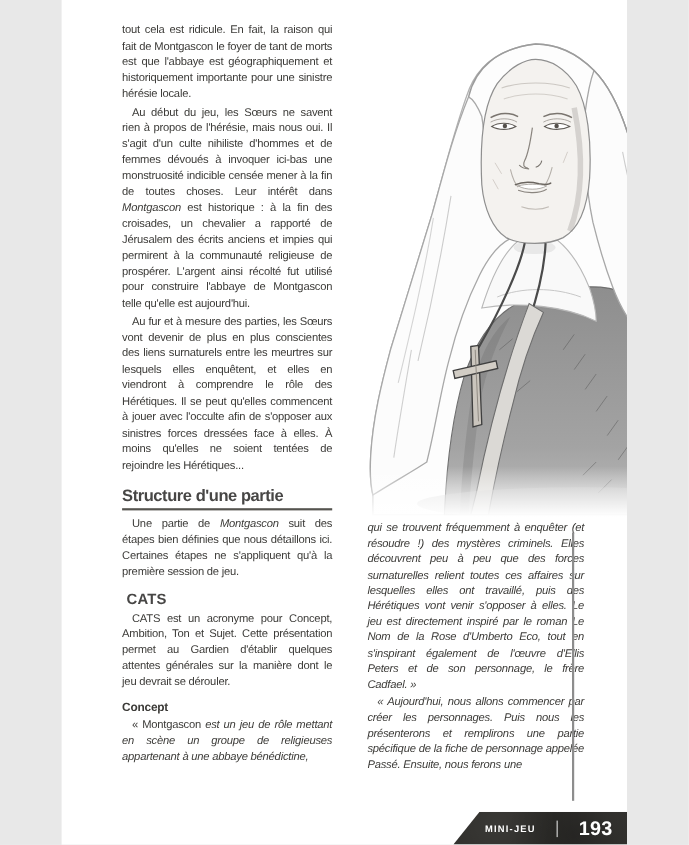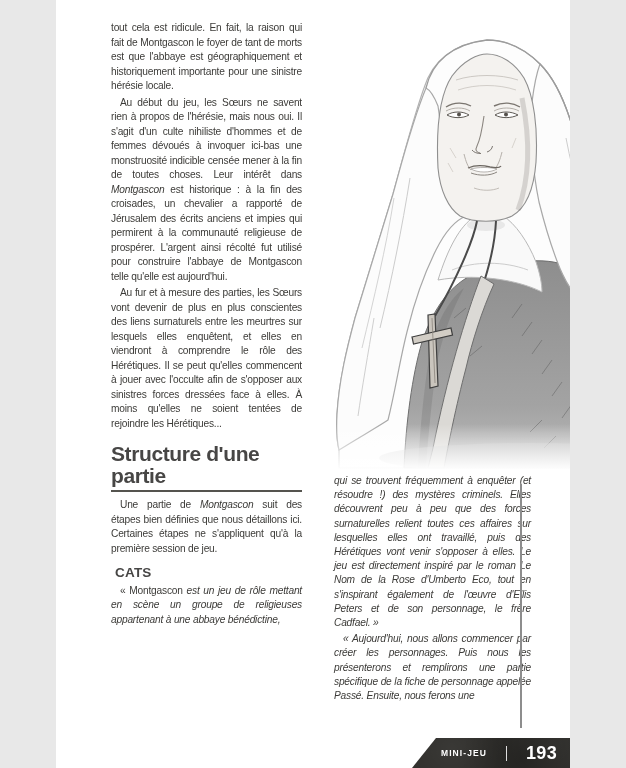--- a/index.html
+++ b/index.html
@@ -8,21 +8,21 @@
     font-family:"Liberation Sans",sans-serif;color:#3c3b38;margin:0 auto;
   }
   .col{position:absolute;text-align:justify;font-size:10.2px;line-height:14.5px;letter-spacing:-0.2px;}
   .col-left{left:55px;top:21px;width:191px;}
   .col-right{left:260px;top:474px;width:197px;line-height:14.2px;margin-left:18px;}
   .col p{margin:0 0 2px 0;}
   .col p.ind{text-indent:9px;}
   .it{font-style:italic;margin-top:28px;}
   .rm{font-style:normal;}
   h2.section{
-    font-size:21px;font-weight:bold;color:#474645;line-height:1.03;letter-spacing:-0.4px;
+    font-size:15px;font-weight:bold;color:#474645;line-height:1.03;letter-spacing:-0.4px;
     border-bottom:2px solid #55544f;padding-bottom:4px;margin:12px 0 6px 0;text-align:left;
   }
   h3.sub{font-size:13.5px;font-weight:bold;color:#474645;margin:10px 0 3px 4px;letter-spacing:0.2px;text-align:left;}
   h4.run{font-size:10.8px;font-weight:bold;color:#3c3b38;margin:8px 0 2px 0;text-align:left;}
   .vrule{position:absolute;left:464px;top:484px;width:2px;height:244px;background:#8d8d8d;}
   .illustration{position:absolute;left:278px;top:18px;width:346px;height:452px;}
   .footer{
     position:absolute;right:0;bottom:0;width:158px;height:30px;
     background:#2f2e2b;
     background-image:
@@ -45,21 +45,23 @@
   <div class="col col-left">
     <p>tout cela est ridicule. En fait, la raison qui fait de Montgascon le foyer de tant de morts est que l'abbaye est géographiquement et historiquement importante pour une sinistre hérésie locale.</p>
     <p class="ind"><span>Au début du jeu, les Sœurs ne savent rien à propos de l'hérésie, mais nous oui. Il s'agit d'un culte nihiliste d'hommes et de femmes dévoués à invoquer ici-bas une monstruosité indicible censée mener à la fin de toutes choses. Leur intérêt dans </span><span class="it">Montgascon</span><span> est historique : à la fin des croisades, un chevalier a rapporté de Jérusalem des écrits anciens et impies qui permirent à la communauté religieuse de prospérer. L'argent ainsi récolté fut utilisé pour construire l'abbaye de Montgascon telle qu'elle est aujourd'hui.</span></p>
     <p class="ind">Au fur et à mesure des parties, les Sœurs vont devenir de plus en plus conscientes des liens surnaturels entre les meurtres sur lesquels elles enquêtent, et elles en viendront à comprendre le rôle des Hérétiques. Il se peut qu'elles commencent à jouer avec l'occulte afin de s'opposer aux sinistres forces dressées face à elles. À moins qu'elles ne soient tentées de rejoindre les Hérétiques...</p>
 
     <h2 class="section">Structure d'une partie</h2>
 
     <p class="ind"><span>Une partie de </span><span class="it">Montgascon</span><span> suit des étapes bien définies que nous détaillons ici. Certaines étapes ne s'appliquent qu'à la première session de jeu.</span></p>
 
     <h3 class="sub">CATS</h3>
+    <p class="ind">CATS est un acronyme pour Concept, Ambition, Ton et Sujet. Cette présentation permet au Gardien d'établir quelques attentes générales sur la manière dont le jeu devrait se dérouler.</p>
 
+    <h4 class="run">Concept</h4>
     <p class="ind it"><span class="rm">« Montgascon </span><span>est un jeu de rôle mettant en scène un groupe de religieuses appartenant à une abbaye bénédictine,</span></p>
   </div>
 
   <div class="col col-right">
     <p class="it">qui se trouvent fréquemment à enquêter (et résoudre !) des mystères criminels. Elles découvrent peu à peu que des forces surnaturelles relient toutes ces affaires sur lesquelles elles ont travaillé, puis des Hérétiques vont venir s'opposer à elles. Le jeu est directement inspiré par le roman Le Nom de la Rose d'Umberto Eco, tout en s'inspirant également de l'œuvre d'Ellis Peters et de son personnage, le frère Cadfael. »</p>
     <p class="ind it">« Aujourd'hui, nous allons commencer par créer les personnages. Puis nous les présenterons et remplirons une partie spécifique de la fiche de personnage appelée Passé. Ensuite, nous ferons une</p>
   </div>
 
   <div class="vrule"></div>
 

